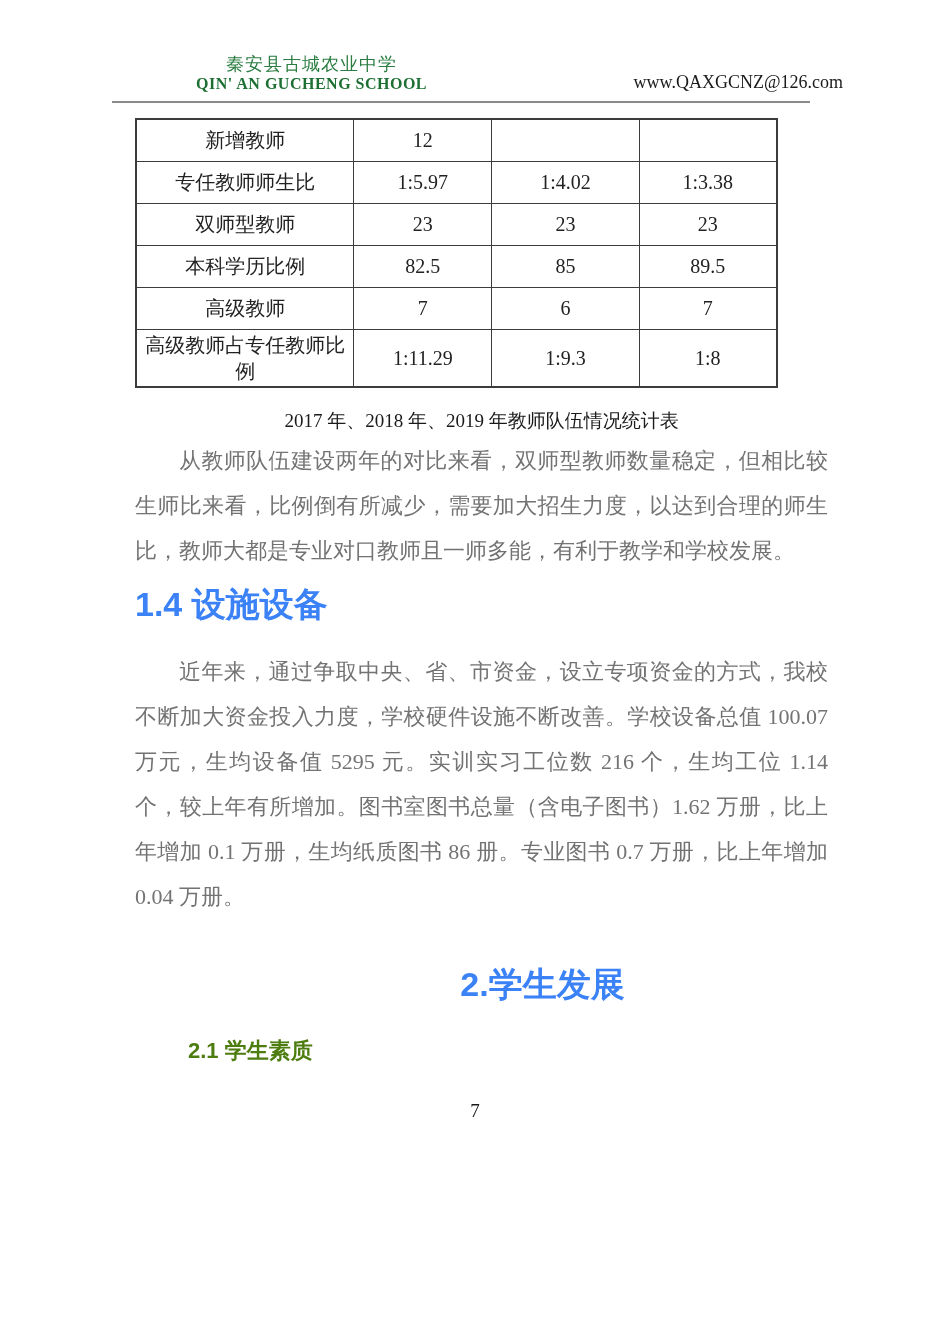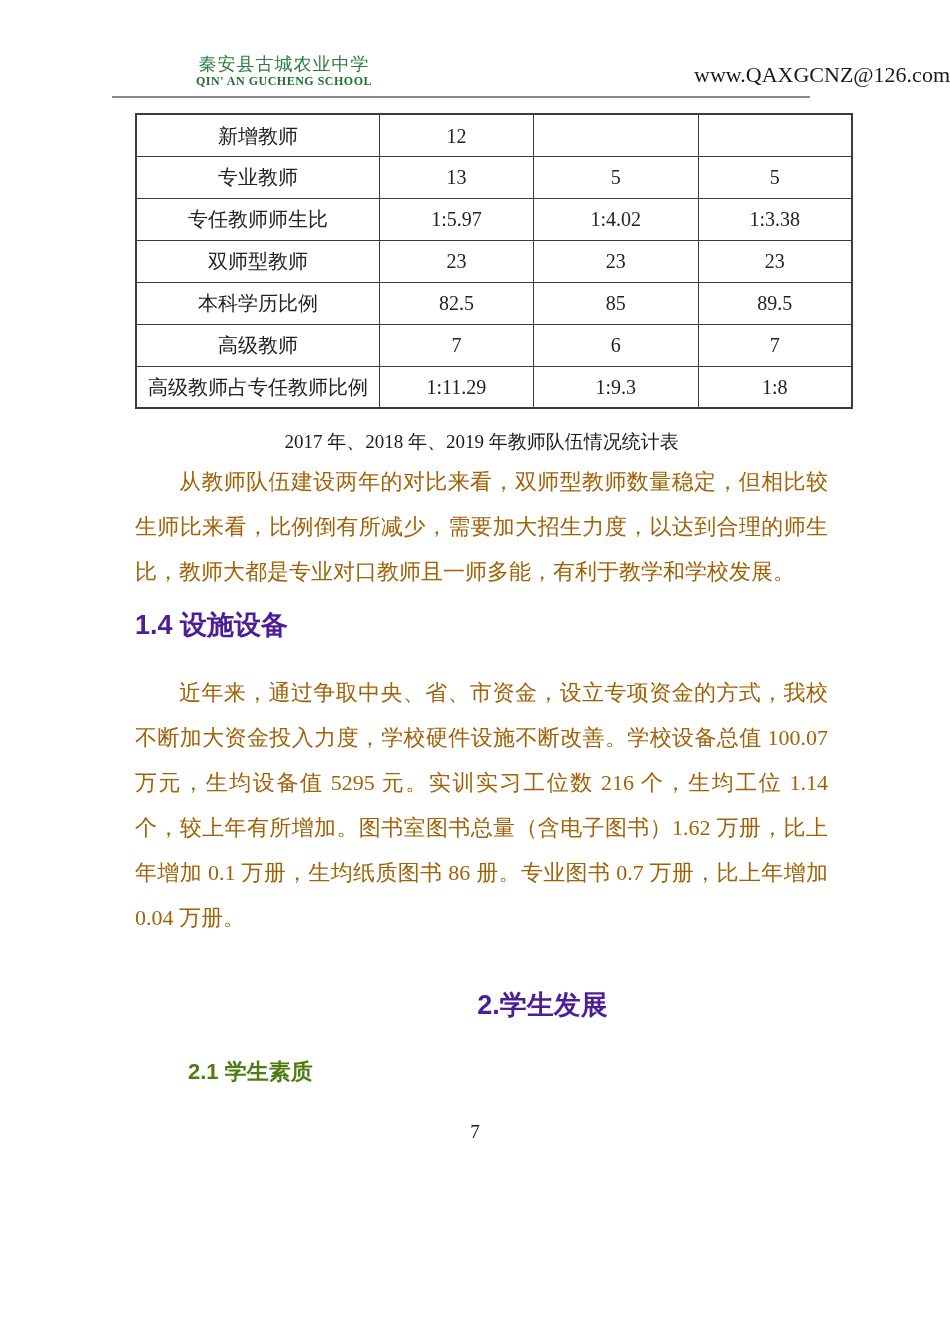--- a/index.html
+++ b/index.html
@@ -24,42 +24,43 @@
     text-align:center;
     line-height:1.15;
   }
   .school-cn {
     font-size:18px;
     letter-spacing:1px;
     color:#2c7d42;
     font-family:"Liberation Serif","DejaVu Serif",serif;
   }
   .school-en {
-    font-size:12px;
+    font-size:16px;
     font-weight:bold;
     color:#1d6f33;
     letter-spacing:0.5px;
     font-family:"Liberation Serif","DejaVu Serif",serif;
   }
   .site-text {
-    font-size:22px;
+    margin-right:107px;
+    font-size:18px;
     color:#1a1a1a;
     font-family:"Liberation Serif","DejaVu Serif",serif;
   }
   .header-rule {
     margin:8px 0 0 112px;
     width:698px;
     border:none;
     border-top:2px solid #8a8a8a;
   }
 
   
   .stats-table {
     margin:15px 0 12px 135px;
-    width:718px;
+    width:643px;
     border-collapse:collapse;
     table-layout:fixed;
     border:2px solid #3c3c3c;
   }
   .stats-table td {
     border:1px solid #3c3c3c;
     text-align:center;
     vertical-align:middle;
     font-size:20px;
     line-height:26px;
@@ -83,31 +84,31 @@
   }
 
   
   .body-para {
     margin:4px 0 0 135px;
     width:693px;
     font-size:22px;
     line-height:45px;
     text-align:justify;
     text-indent:2em;
-    color:#a16207;
+    color:#737373;
   }
   .body-para.second { margin-top:28px; }
 
   
   .h-major {
     margin:14px 0 0 135px;
-    font-size:27px;
+    font-size:34px;
     font-weight:bold;
     line-height:34px;
-    color:#4c1d95;
+    color:#3b82f6;
     font-family:"Liberation Sans","DejaVu Sans",sans-serif;
   }
   .h-major.second { margin-top:48px;text-align:center; }
   .h-minor {
     margin:36px 0 0 188px;
     font-size:22px;
     font-weight:bold;
     line-height:28px;
     color:#4d7c0f;
     font-family:"Liberation Sans","DejaVu Sans",sans-serif;
@@ -139,26 +140,20 @@
       <col class="c2">
       <col class="c3">
       <col class="c4">
     </colgroup>
   <tbody>
     <tr>
       <td>新增教师</td>
       <td>12</td>
       <td></td>
       <td></td>
-    </tr>
-    <tr>
-      <td>专业教师</td>
-      <td>13</td>
-      <td>5</td>
-      <td>5</td>
     </tr>
     <tr>
       <td>专任教师师生比</td>
       <td>1:5.97</td>
       <td>1:4.02</td>
       <td>1:3.38</td>
     </tr>
     <tr>
       <td>双师型教师</td>
       <td>23</td>

